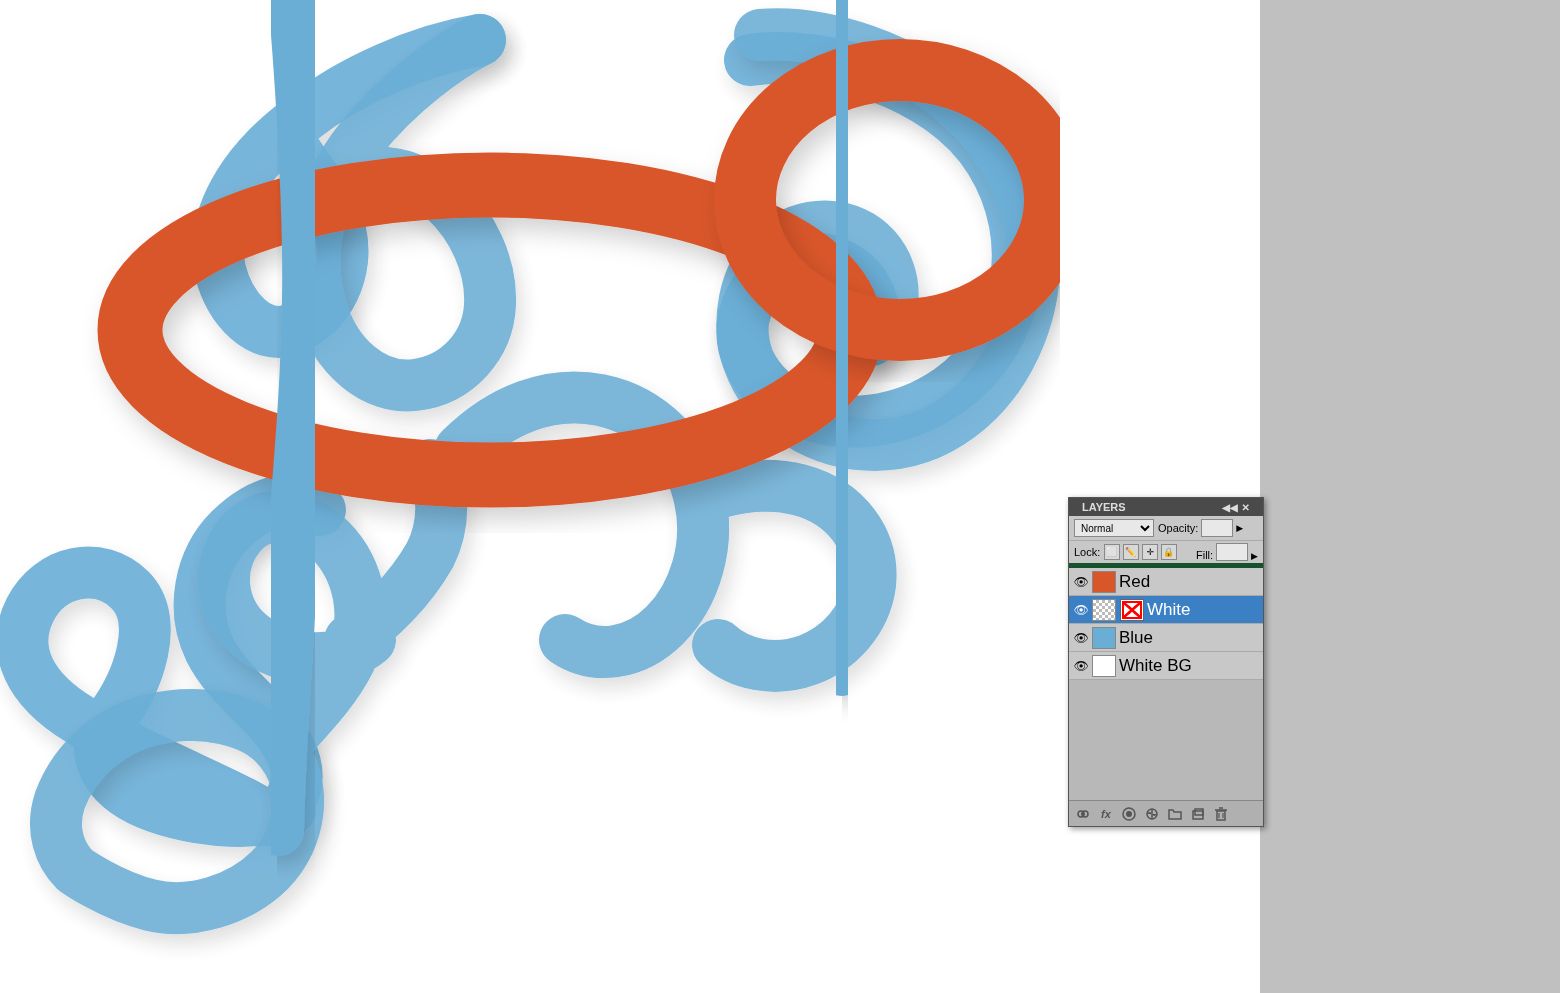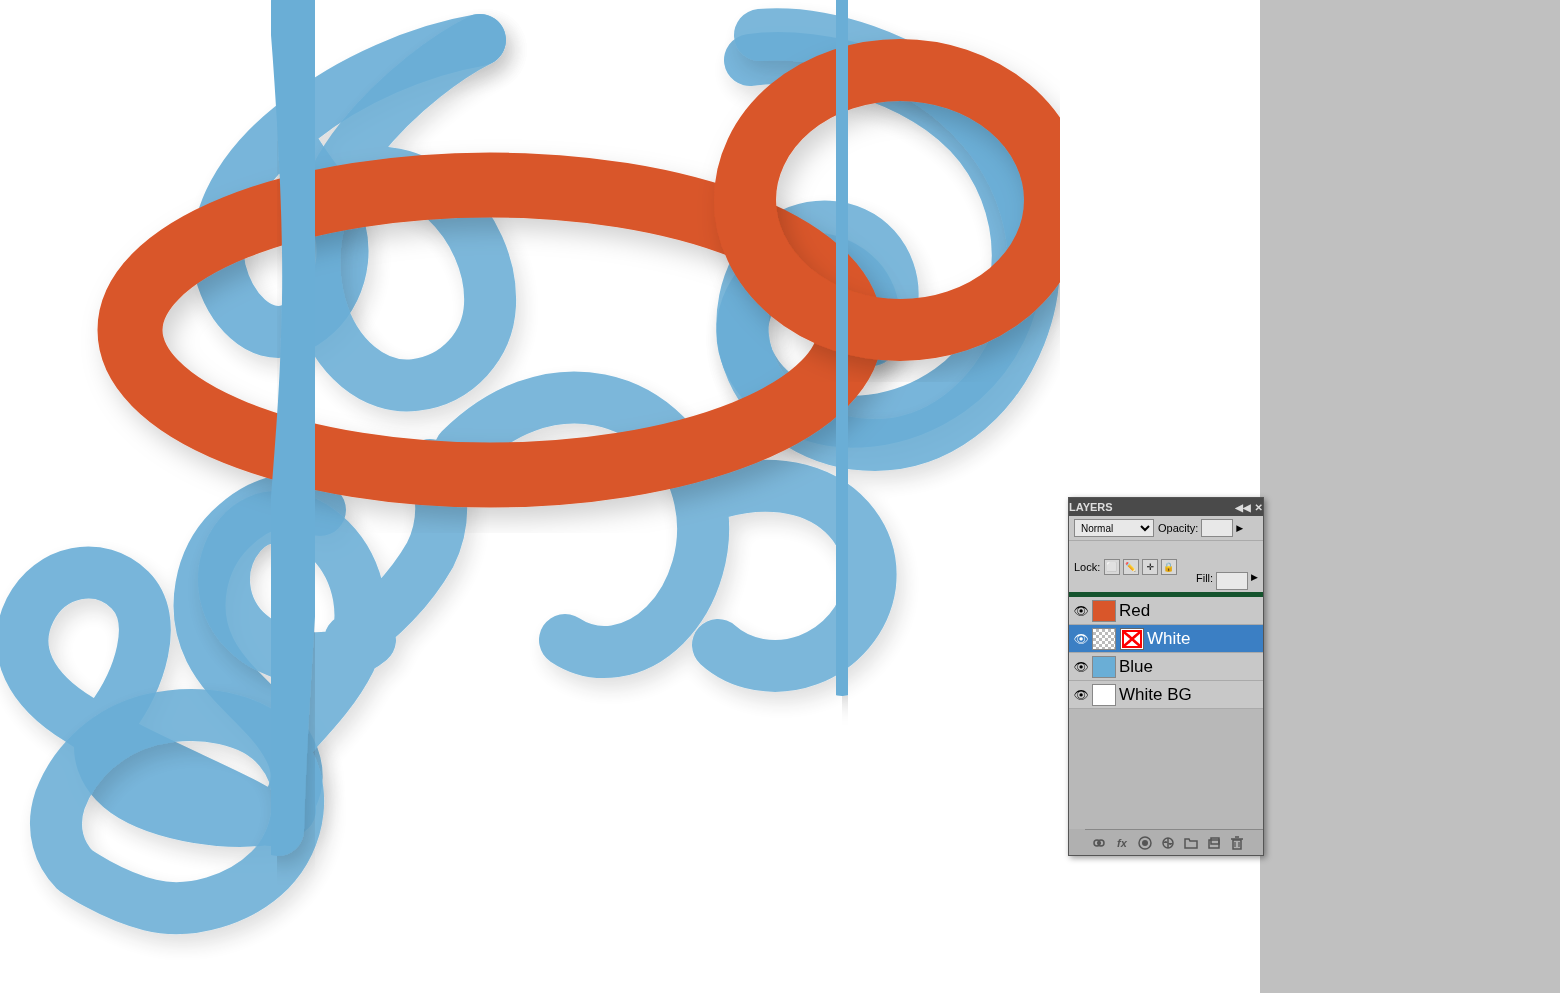--- a/index.html
+++ b/index.html
@@ -39,21 +39,21 @@
       background: #b0b0b0;
       border: 1px solid #555;
       box-shadow: 2px 2px 6px rgba(0,0,0,0.4);
     }
 
     .panel-titlebar {
       background: #4a4a4a;
       color: #ddd;
       font-size: 11px;
       font-weight: bold;
-      padding: 3px 0;
+      padding: 3px 13px;
       display: flex;
       align-items: center;
       justify-content: space-between;
     }
 
     .panel-titlebar-icons {
       display: flex;
       gap: 4px;
     }
 
@@ -116,24 +116,23 @@
       display: flex;
       align-items: center;
       justify-content: center;
       font-size: 9px;
       cursor: pointer;
     }
 
     .fill-section {
       margin-left: auto;
       display: flex;
-      align-items: flex-start;
+      align-items: flex-end;
       gap: 3px;
       font-size: 11px;
-      margin-top: 29px;
     }
 
     .fill-input {
       width: 32px;
       font-size: 10px;
       background: #e8e8e8;
       border: 1px solid #888;
       height: 18px;
       text-align: right;
       padding: 0 2px;
@@ -226,21 +225,20 @@
 
     
     .layers-bottom {
       background: #b0b0b0;
       border-top: 1px solid #888;
       padding: 4px 5px;
       display: flex;
       align-items: center;
       gap: 5px;
       height: 26px;
-      margin-left: 16px;
     }
 
     .bottom-icon {
       width: 18px;
       height: 18px;
       display: flex;
       align-items: center;
       justify-content: center;
       font-size: 12px;
       cursor: pointer;

